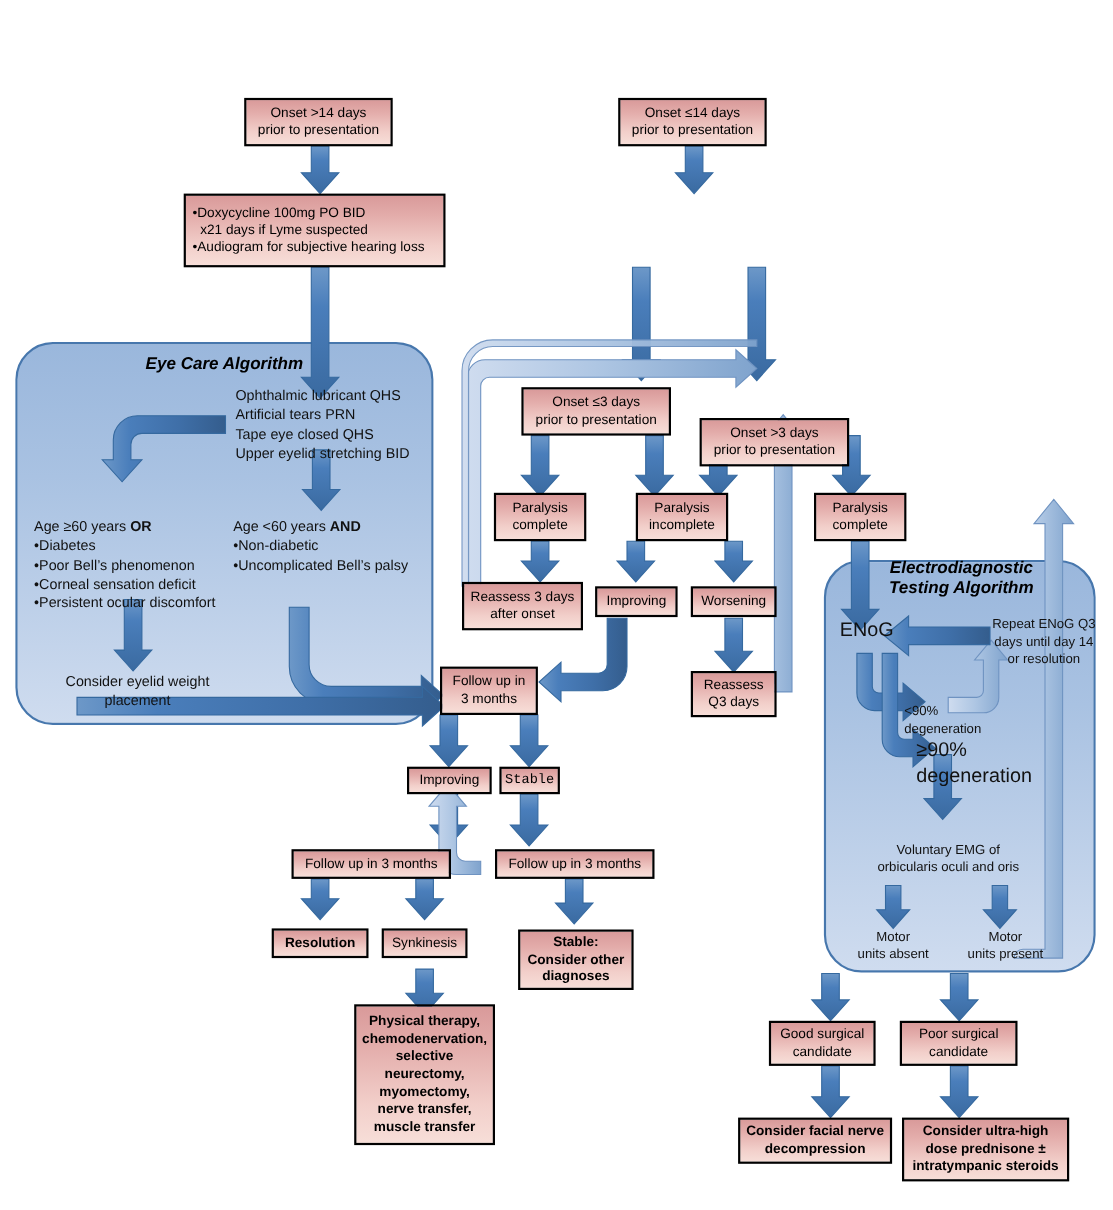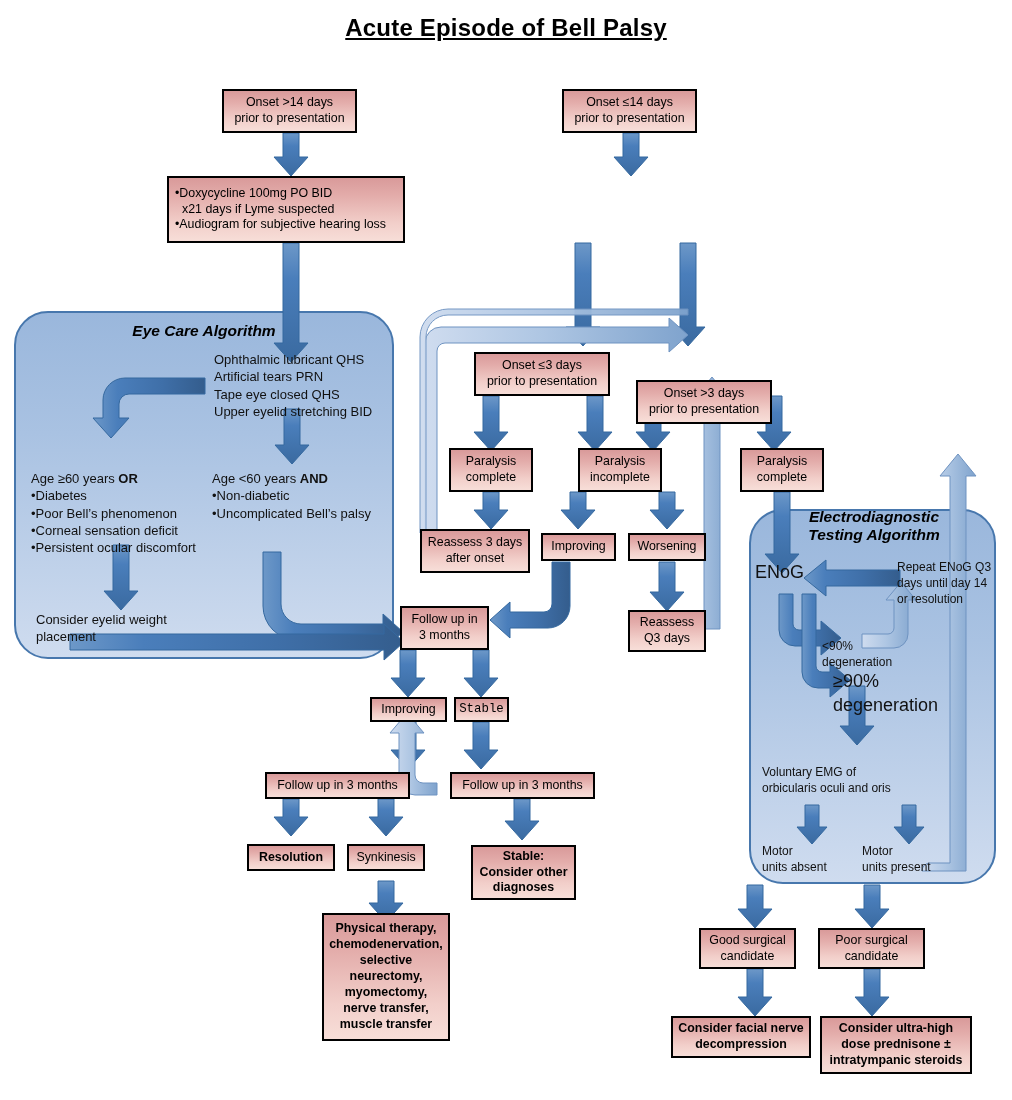--- a/index.html
+++ b/index.html
@@ -39,34 +39,33 @@
     display:flex;align-items:center;justify-content:center;
     text-align:center;font-size:12.4px;line-height:1.28;
     padding:2px 4px;
   }
   .box.bold{font-weight:bold;}
   .box.lefttext{justify-content:flex-start;text-align:left;padding-left:6px;}
 
   
   .plain{
     position:absolute;font-size:13px;line-height:1.33;
-    color:#111;
+    text-align:center;color:#111;
   }
   .plain.left{text-align:left;}
   .plain.big{font-size:18px;}
 
   
   svg.conn{position:absolute;left:0;top:0;width:1012px;height:1100px;pointer-events:none;}
 </style>
 </head>
 <body>
 
 <div id="stage">
 
-  <div class="title">Acute Episode of Bell Palsy</div>
 
   <div class="panel" style="left:14px;top:311px;width:380px;height:348px;"></div>
   <div class="panel" style="left:749px;top:509px;width:247px;height:375px;"></div>
 
   <svg class="conn" viewBox="0 0 1012 1100">
     <defs>
       <linearGradient id="ag" x1="0" y1="0" x2="1" y2="0">
         <stop offset="0%" stop-color="#6d98c8"></stop>
         <stop offset="22%" stop-color="#4a7ebb"></stop>
         <stop offset="62%" stop-color="#3f6fa8"></stop>

